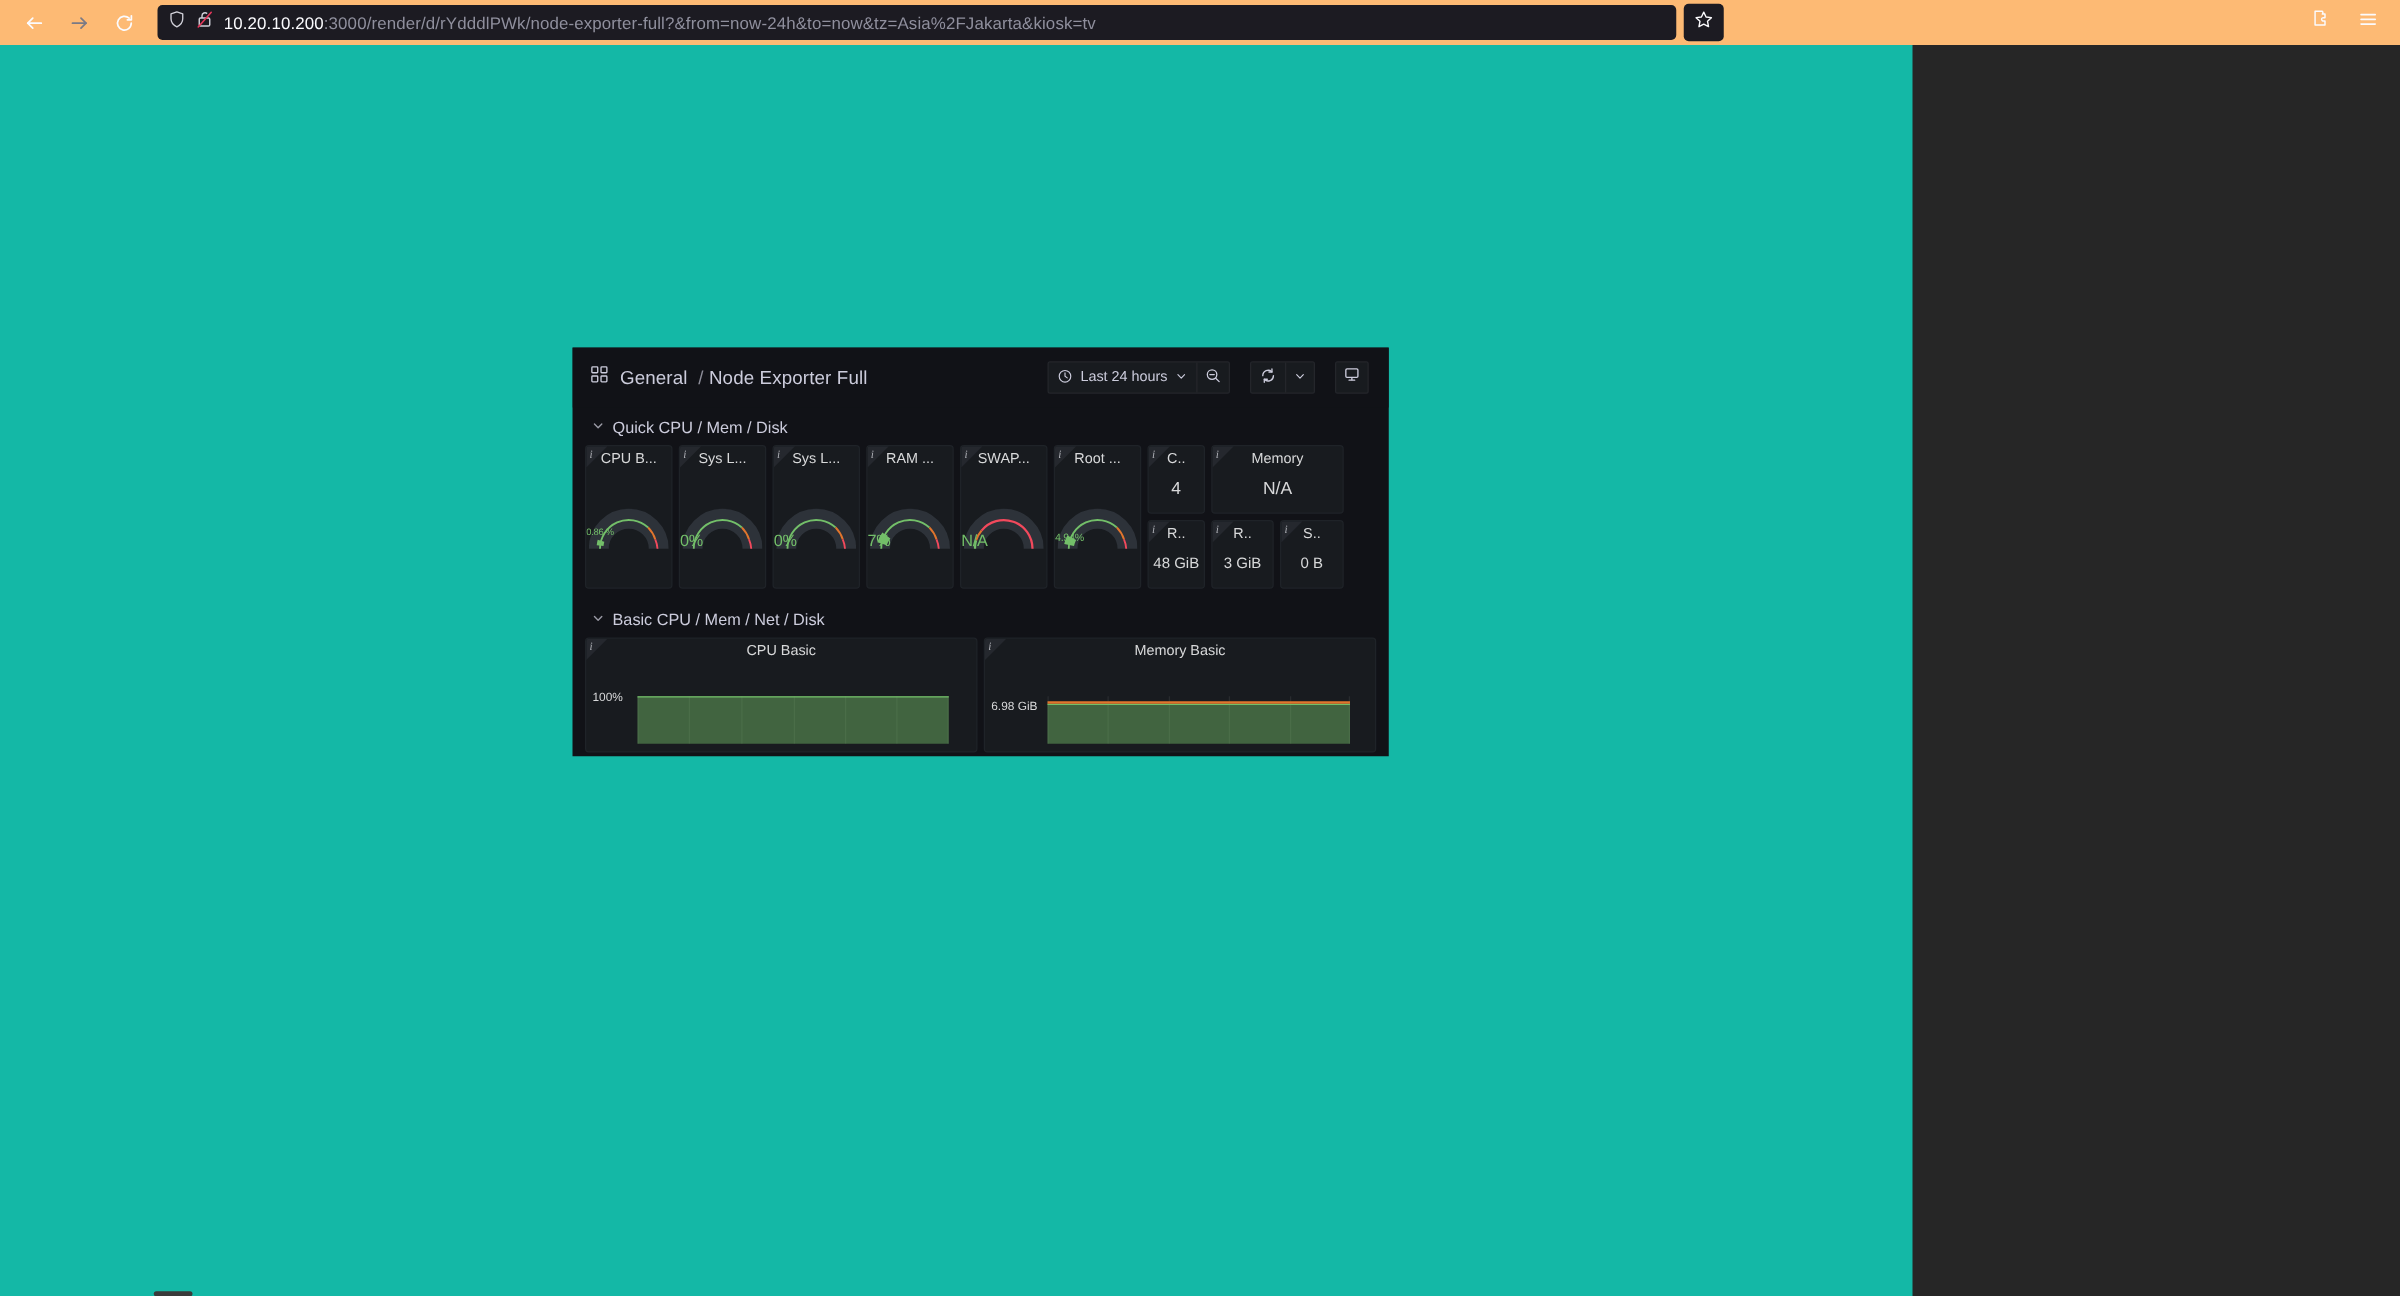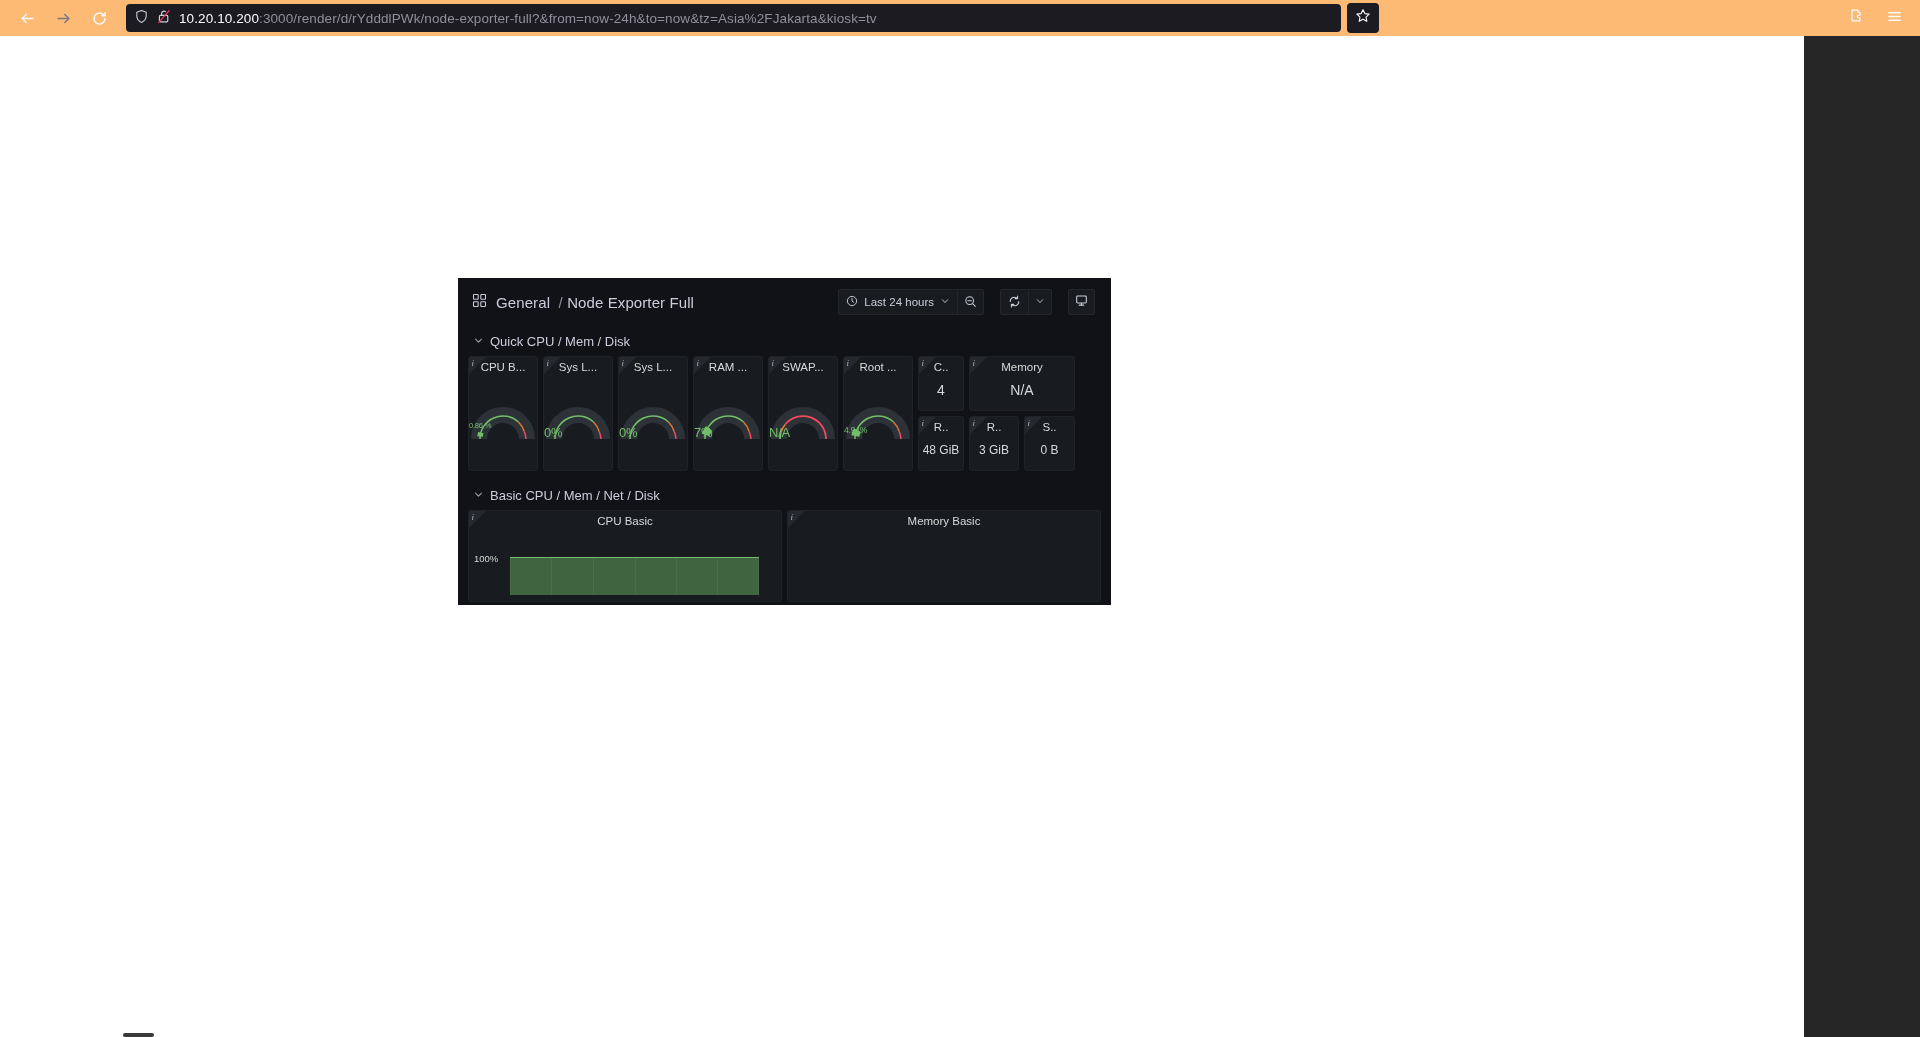--- a/index.html
+++ b/index.html
@@ -69,22 +69,22 @@
   .chrome-icon {
     width: 32px; height: 30px;
     display: flex; align-items: center; justify-content: center;
     color: #fbfbfe; border-radius: 4px;
   }
 
   
   .page-canvas {
     position: absolute;
     top: 36px; left: 0;
-    width: 1804px; height: 1001px;
-    background: #ffffff;
+    width: 1530px; height: 1001px;
+    background: #14b8a6;
   }
 
   
   .grafana-render {
     position: absolute;
     left: 458px; top: 242px;
     width: 653px; height: 327px;
     background: #111217;
     overflow: hidden;
     color: #d8d9da;
@@ -538,20 +538,33 @@
               <div class="grid-v" style="left:99.6%"></div>
               <div class="series-fill" style="height:38px;"></div>
             </div>
           </div>
         </div>
 
         <div class="panel chart-panel" style="width:316px">
           <span class="corner-info"></span>
           <span class="corner-i">i</span>
           <div class="panel-title">Memory Basic</div>
+          <div class="chart-area">
+            <div class="y-label" style="top:31px">6.98 GiB</div>
+            <div class="plot" style="left:50px; right:20px; top:28px; bottom:0;">
+              <div class="grid-v" style="left:0%"></div>
+              <div class="grid-v" style="left:20%"></div>
+              <div class="grid-v" style="left:40%"></div>
+              <div class="grid-v" style="left:60%"></div>
+              <div class="grid-v" style="left:80%"></div>
+              <div class="grid-v" style="left:99.6%"></div>
+              <div class="series-fill" style="height:32px;"></div>
+              <div class="series-line-red" style="top:4px;"></div>
+            </div>
+          </div>
         </div>
 
       </div>
 
     </div>
   </div>
 
   <div class="taskbar-sliver"></div>
 
 </div>

